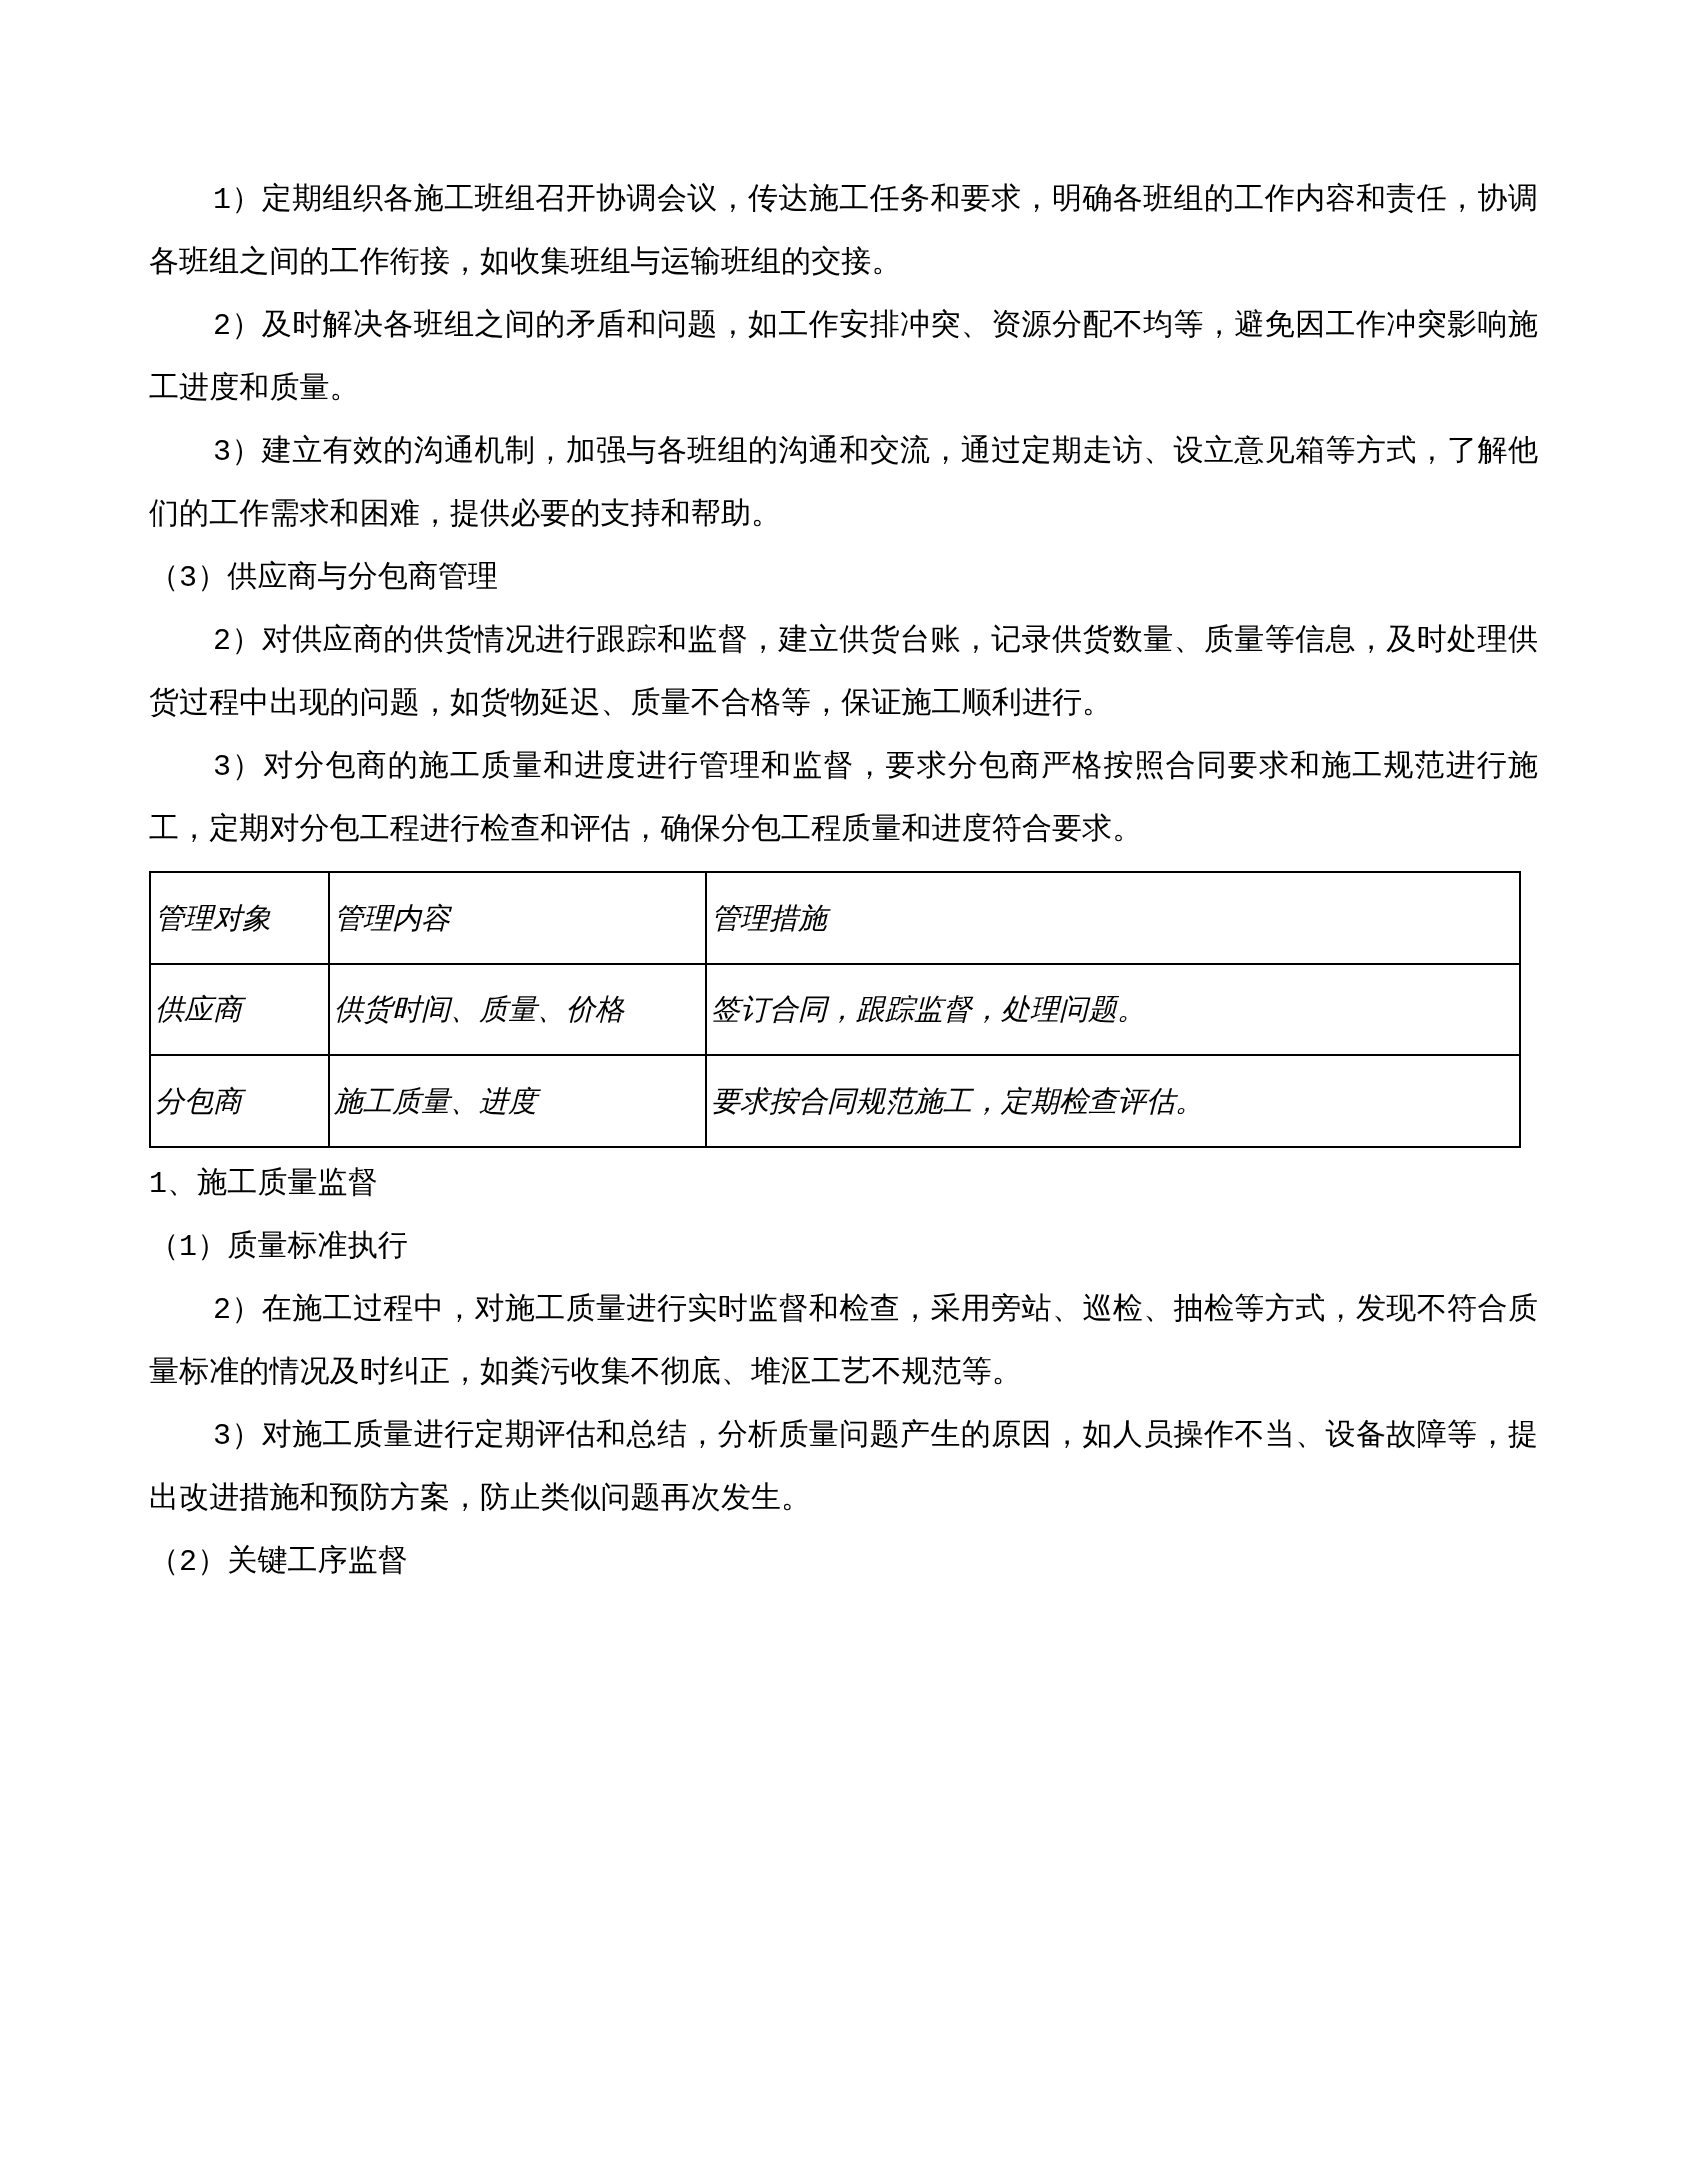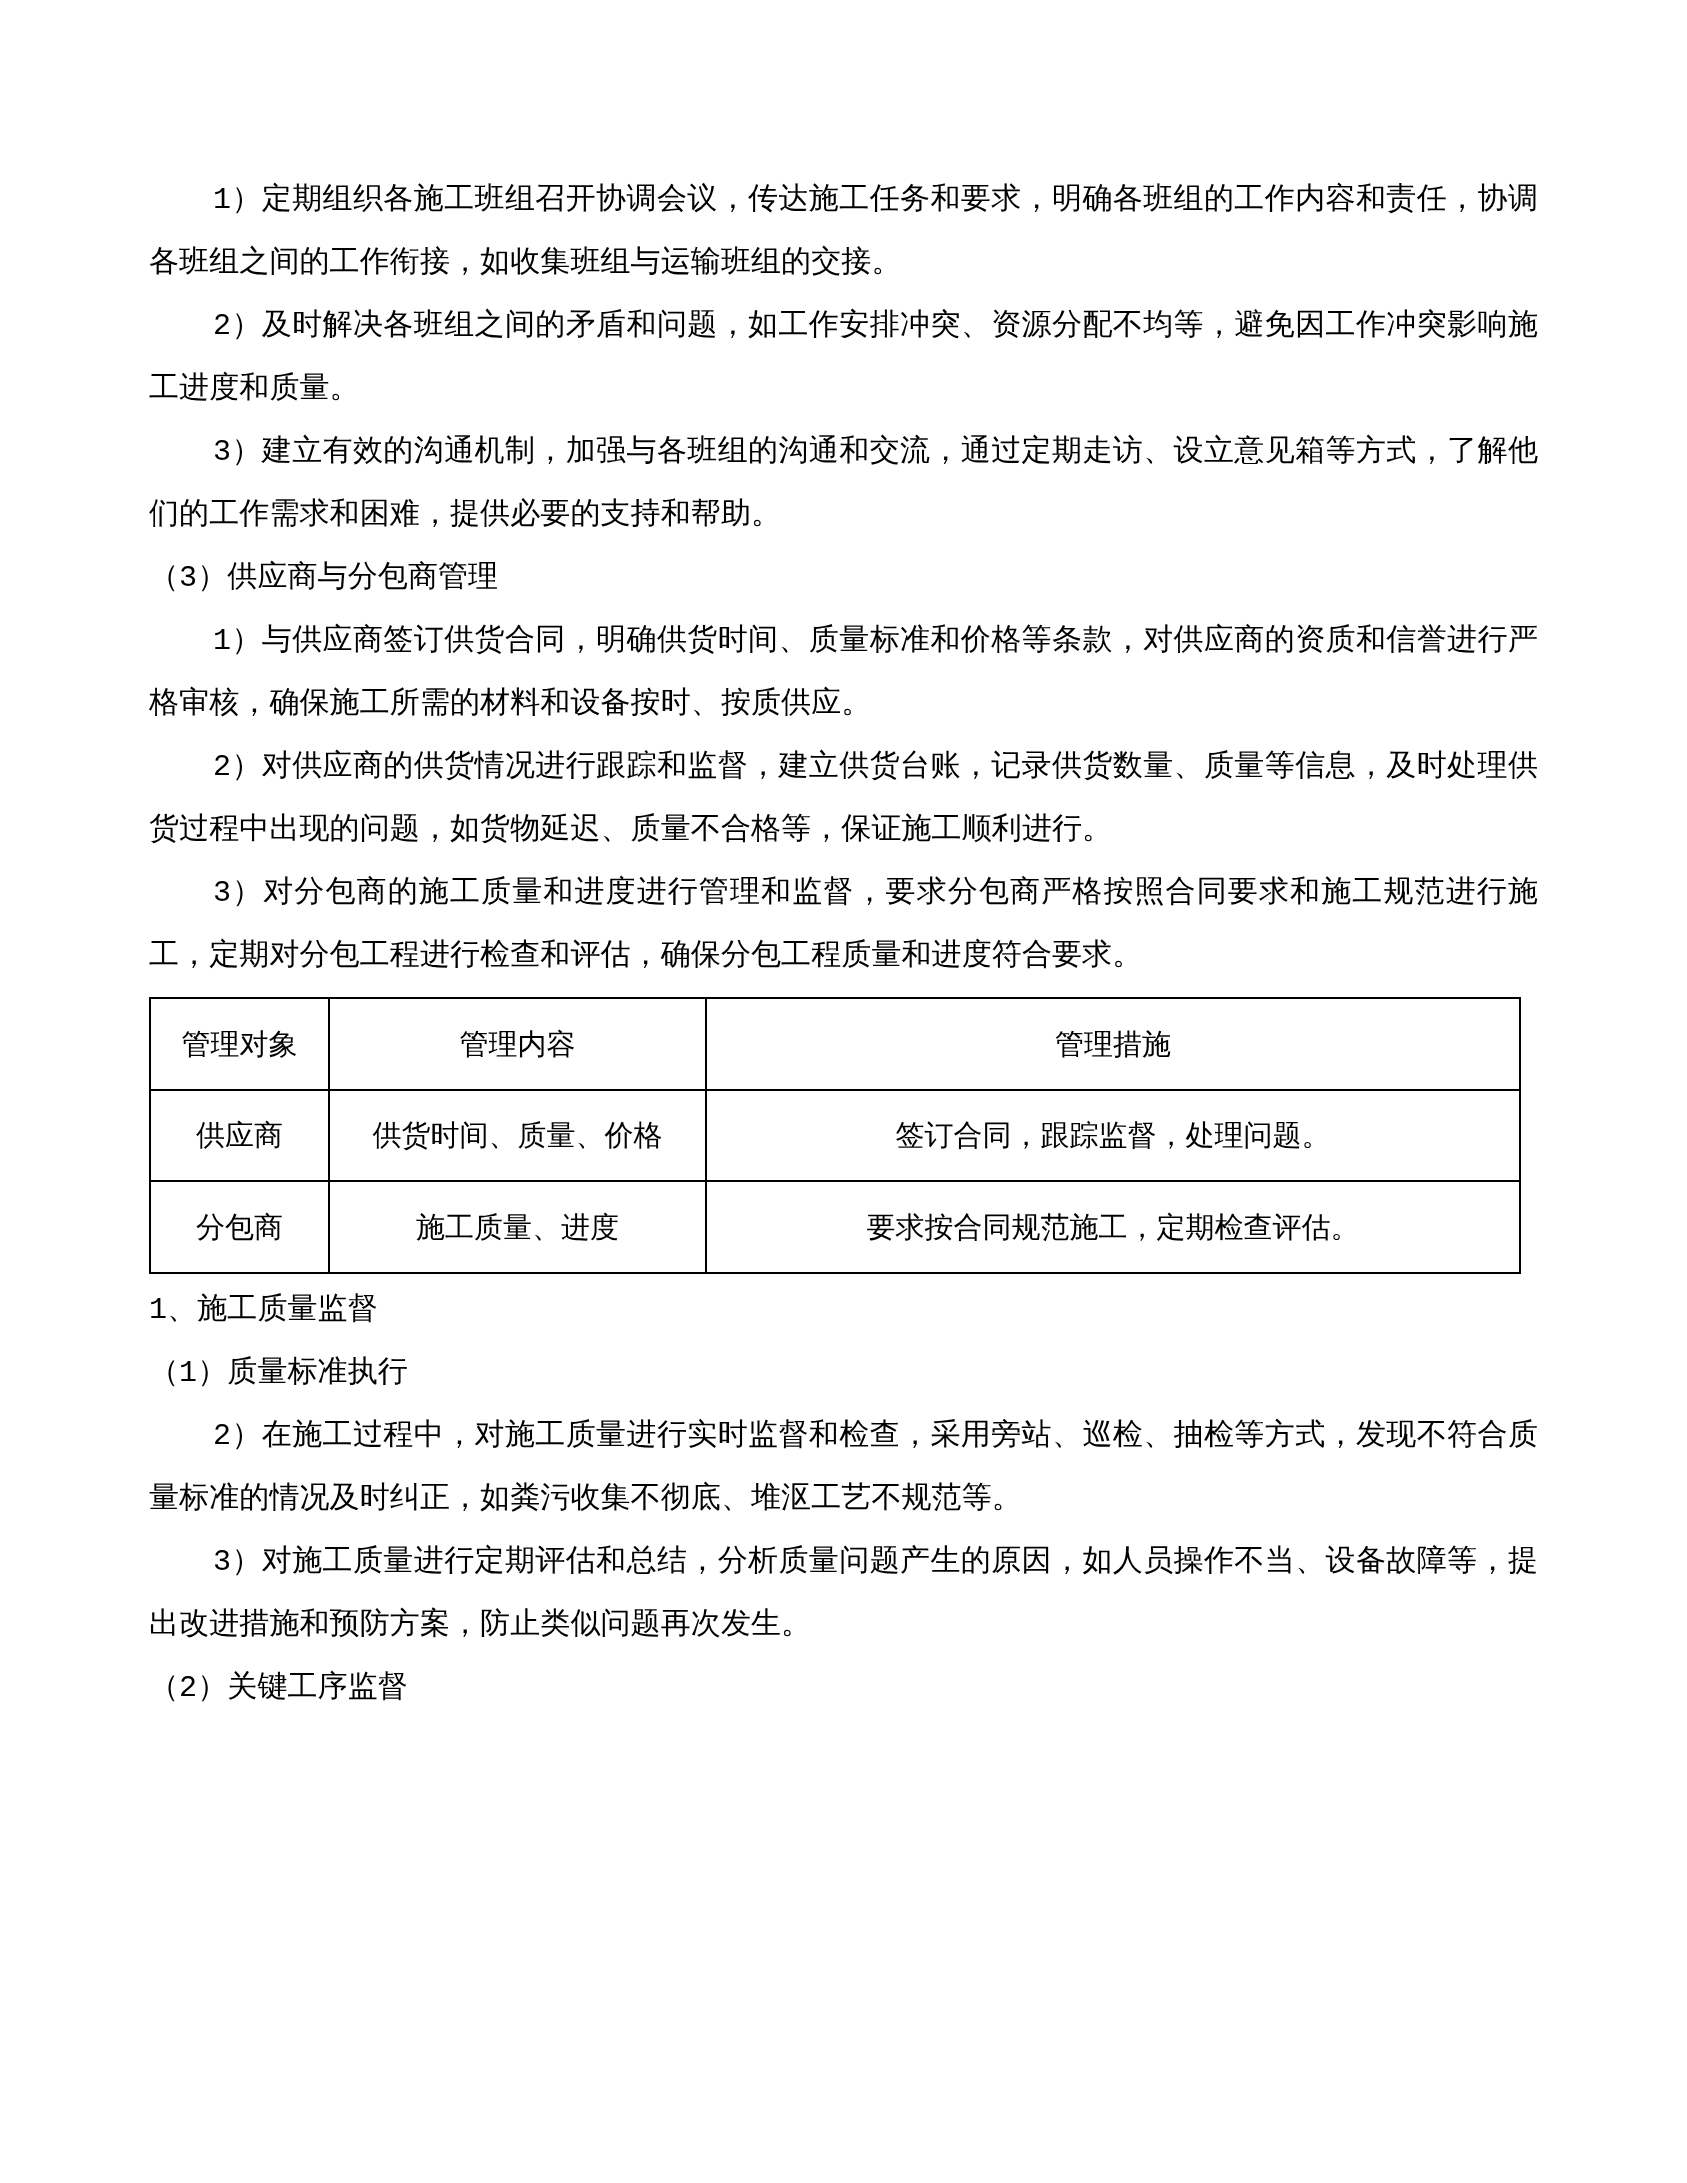--- a/index.html
+++ b/index.html
@@ -44,43 +44,42 @@
     margin-bottom: 5.3px;
   }
   table.mgmt-table {
     border-collapse: collapse;
     width: 1370px;
     table-layout: fixed;
     margin-left: 0px;
   }
   table.mgmt-table td {
     border: 2px solid #000000;
-    text-align: center;
     vertical-align: middle;
     font-size: 29px;
     line-height: 41px;
     height: 71px;
     padding: 9.3px 4px;
     font-family: "DejaVu Serif", "Liberation Serif", serif;
+    font-style: italic;
   }
   col.c1 { width: 179px; }
   col.c2 { width: 377px; }
   col.c3 { width: 814px; }
 </style>
 </head>
 <body>
 
 <div class="page">
   <div class="doc-body">
 
     <p class="indent">1）定期组织各施工班组召开协调会议，传达施工任务和要求，明确各班组的工作内容和责任，协调各班组之间的工作衔接，如收集班组与运输班组的交接。</p>
     <p class="indent">2）及时解决各班组之间的矛盾和问题，如工作安排冲突、资源分配不均等，避免因工作冲突影响施工进度和质量。</p>
     <p class="indent">3）建立有效的沟通机制，加强与各班组的沟通和交流，通过定期走访、设立意见箱等方式，了解他们的工作需求和困难，提供必要的支持和帮助。</p>
     <p class="noindent">（3）供应商与分包商管理</p>
-    <p class="indent">1）与供应商签订供货合同，明确供货时间、质量标准和价格等条款，对供应商的资质和信誉进行严格审核，确保施工所需的材料和设备按时、按质供应。</p>
     <p class="indent">2）对供应商的供货情况进行跟踪和监督，建立供货台账，记录供货数量、质量等信息，及时处理供货过程中出现的问题，如货物延迟、质量不合格等，保证施工顺利进行。</p>
     <p class="indent">3）对分包商的施工质量和进度进行管理和监督，要求分包商严格按照合同要求和施工规范进行施工，定期对分包工程进行检查和评估，确保分包工程质量和进度符合要求。</p>
 
     <div class="tbl-wrap">
       <table class="mgmt-table">
         <colgroup>
           <col class="c1">
             <col class="c2">
             <col class="c3">
         </colgroup>

